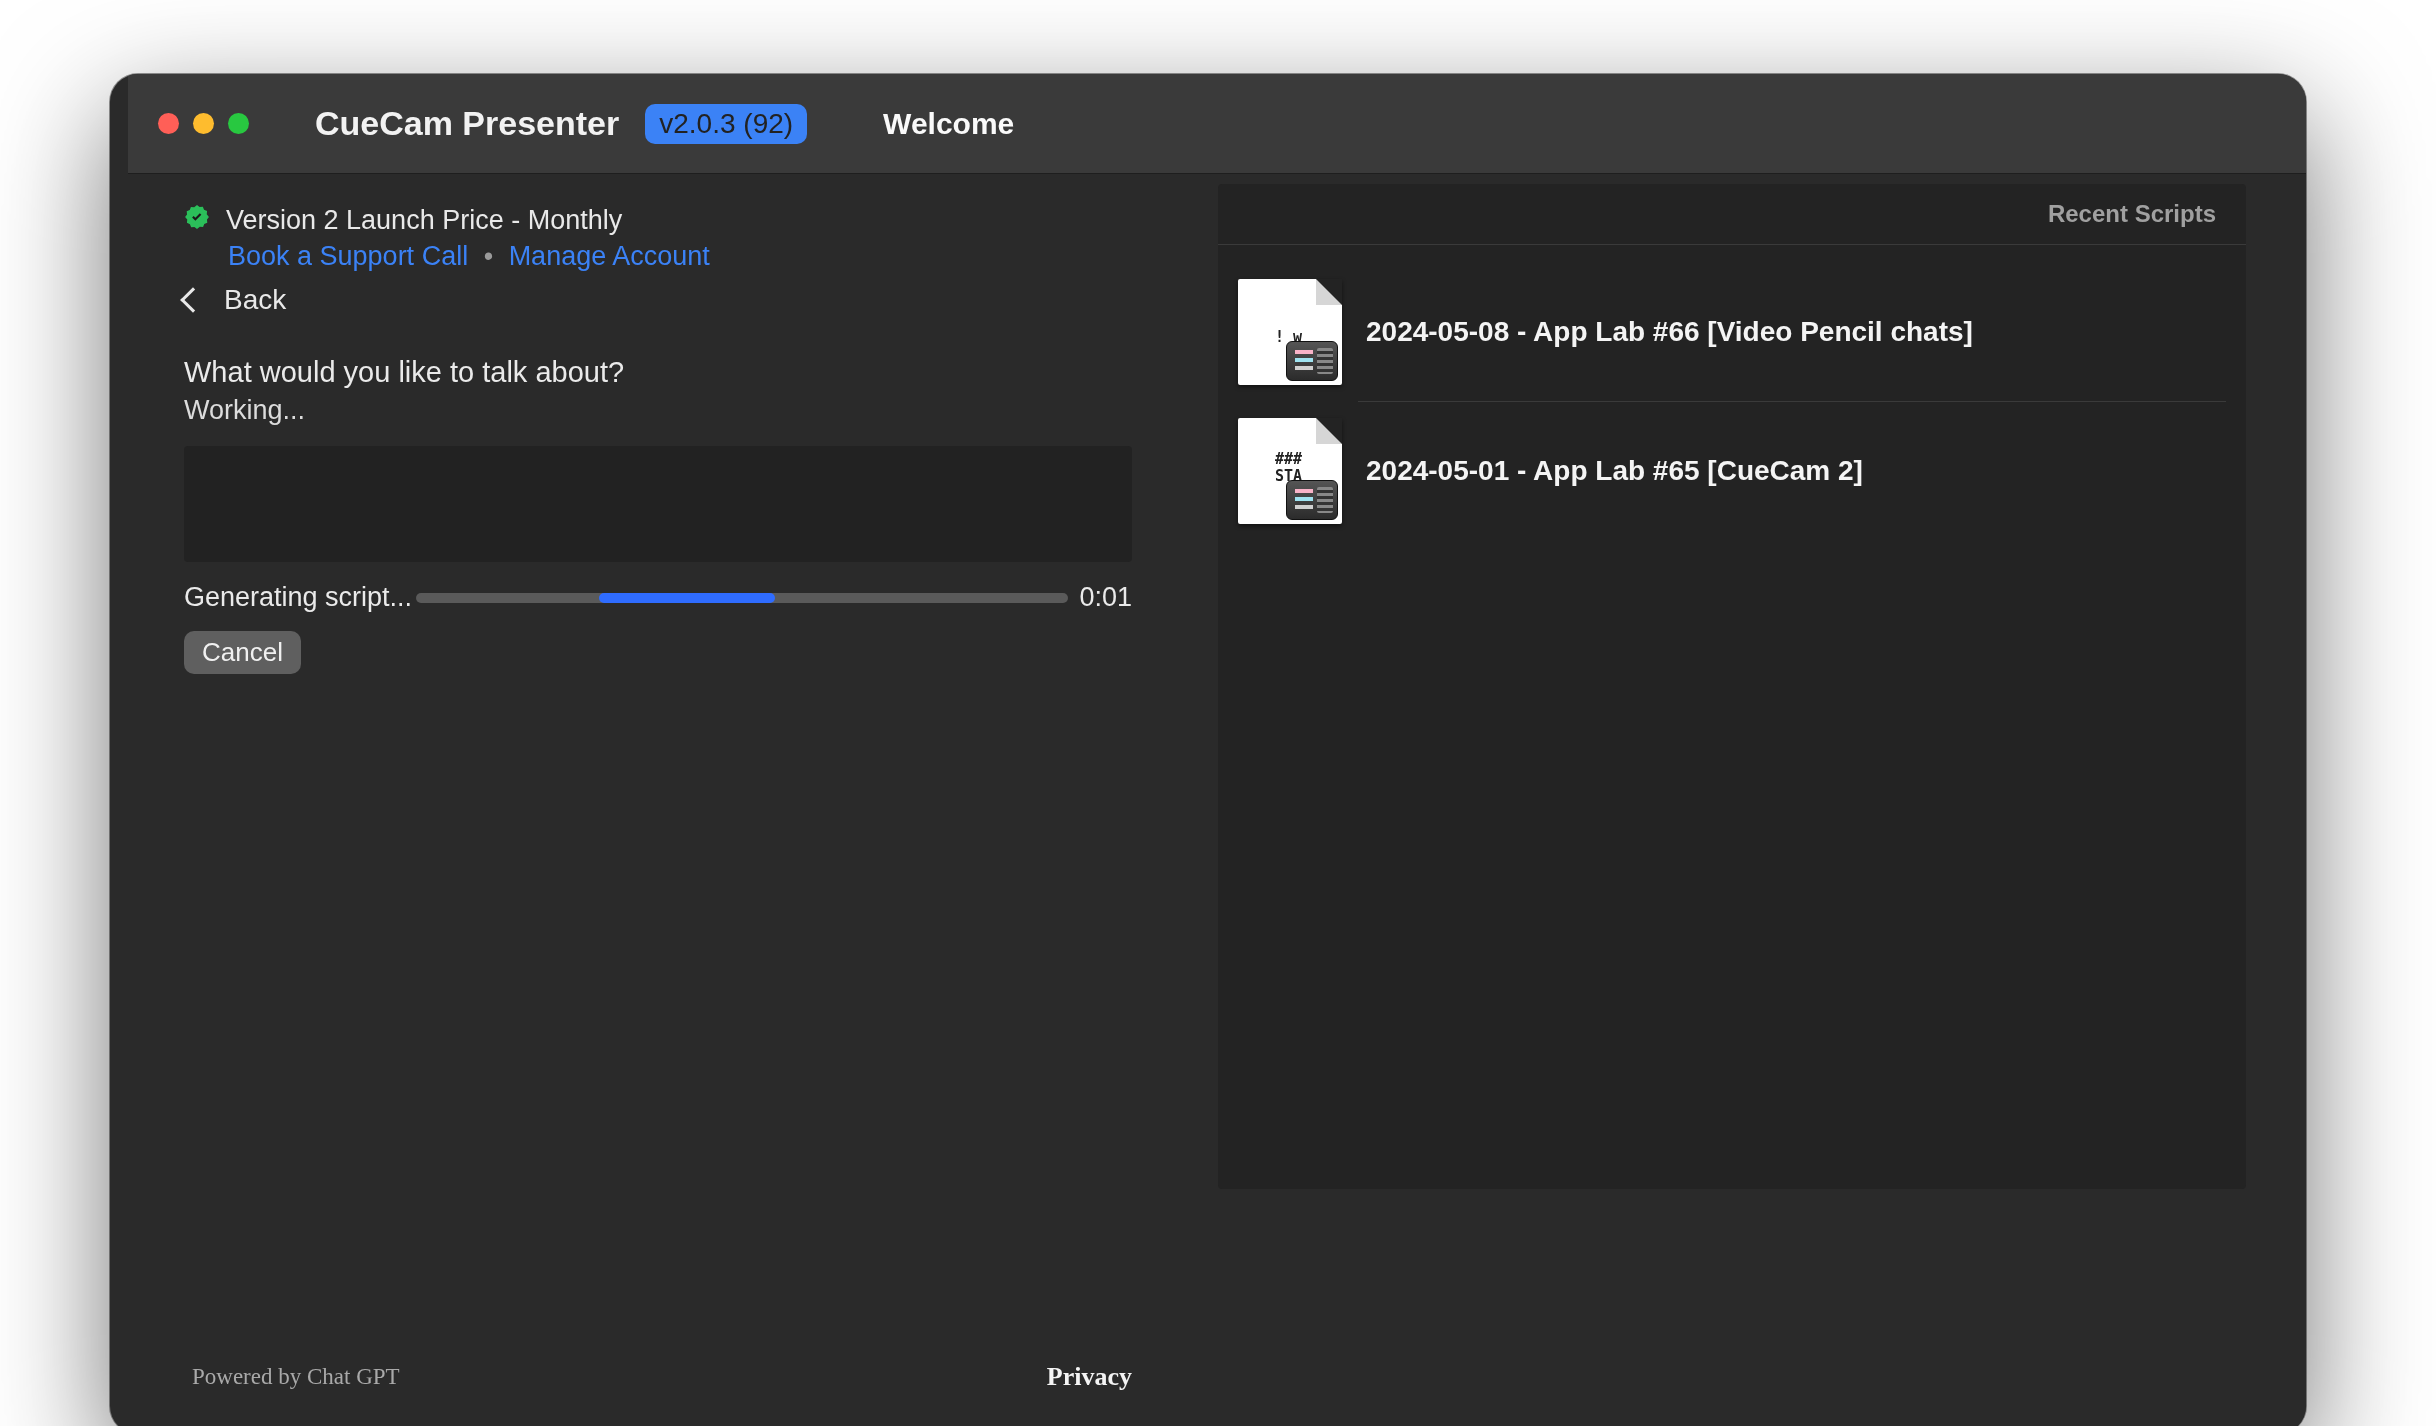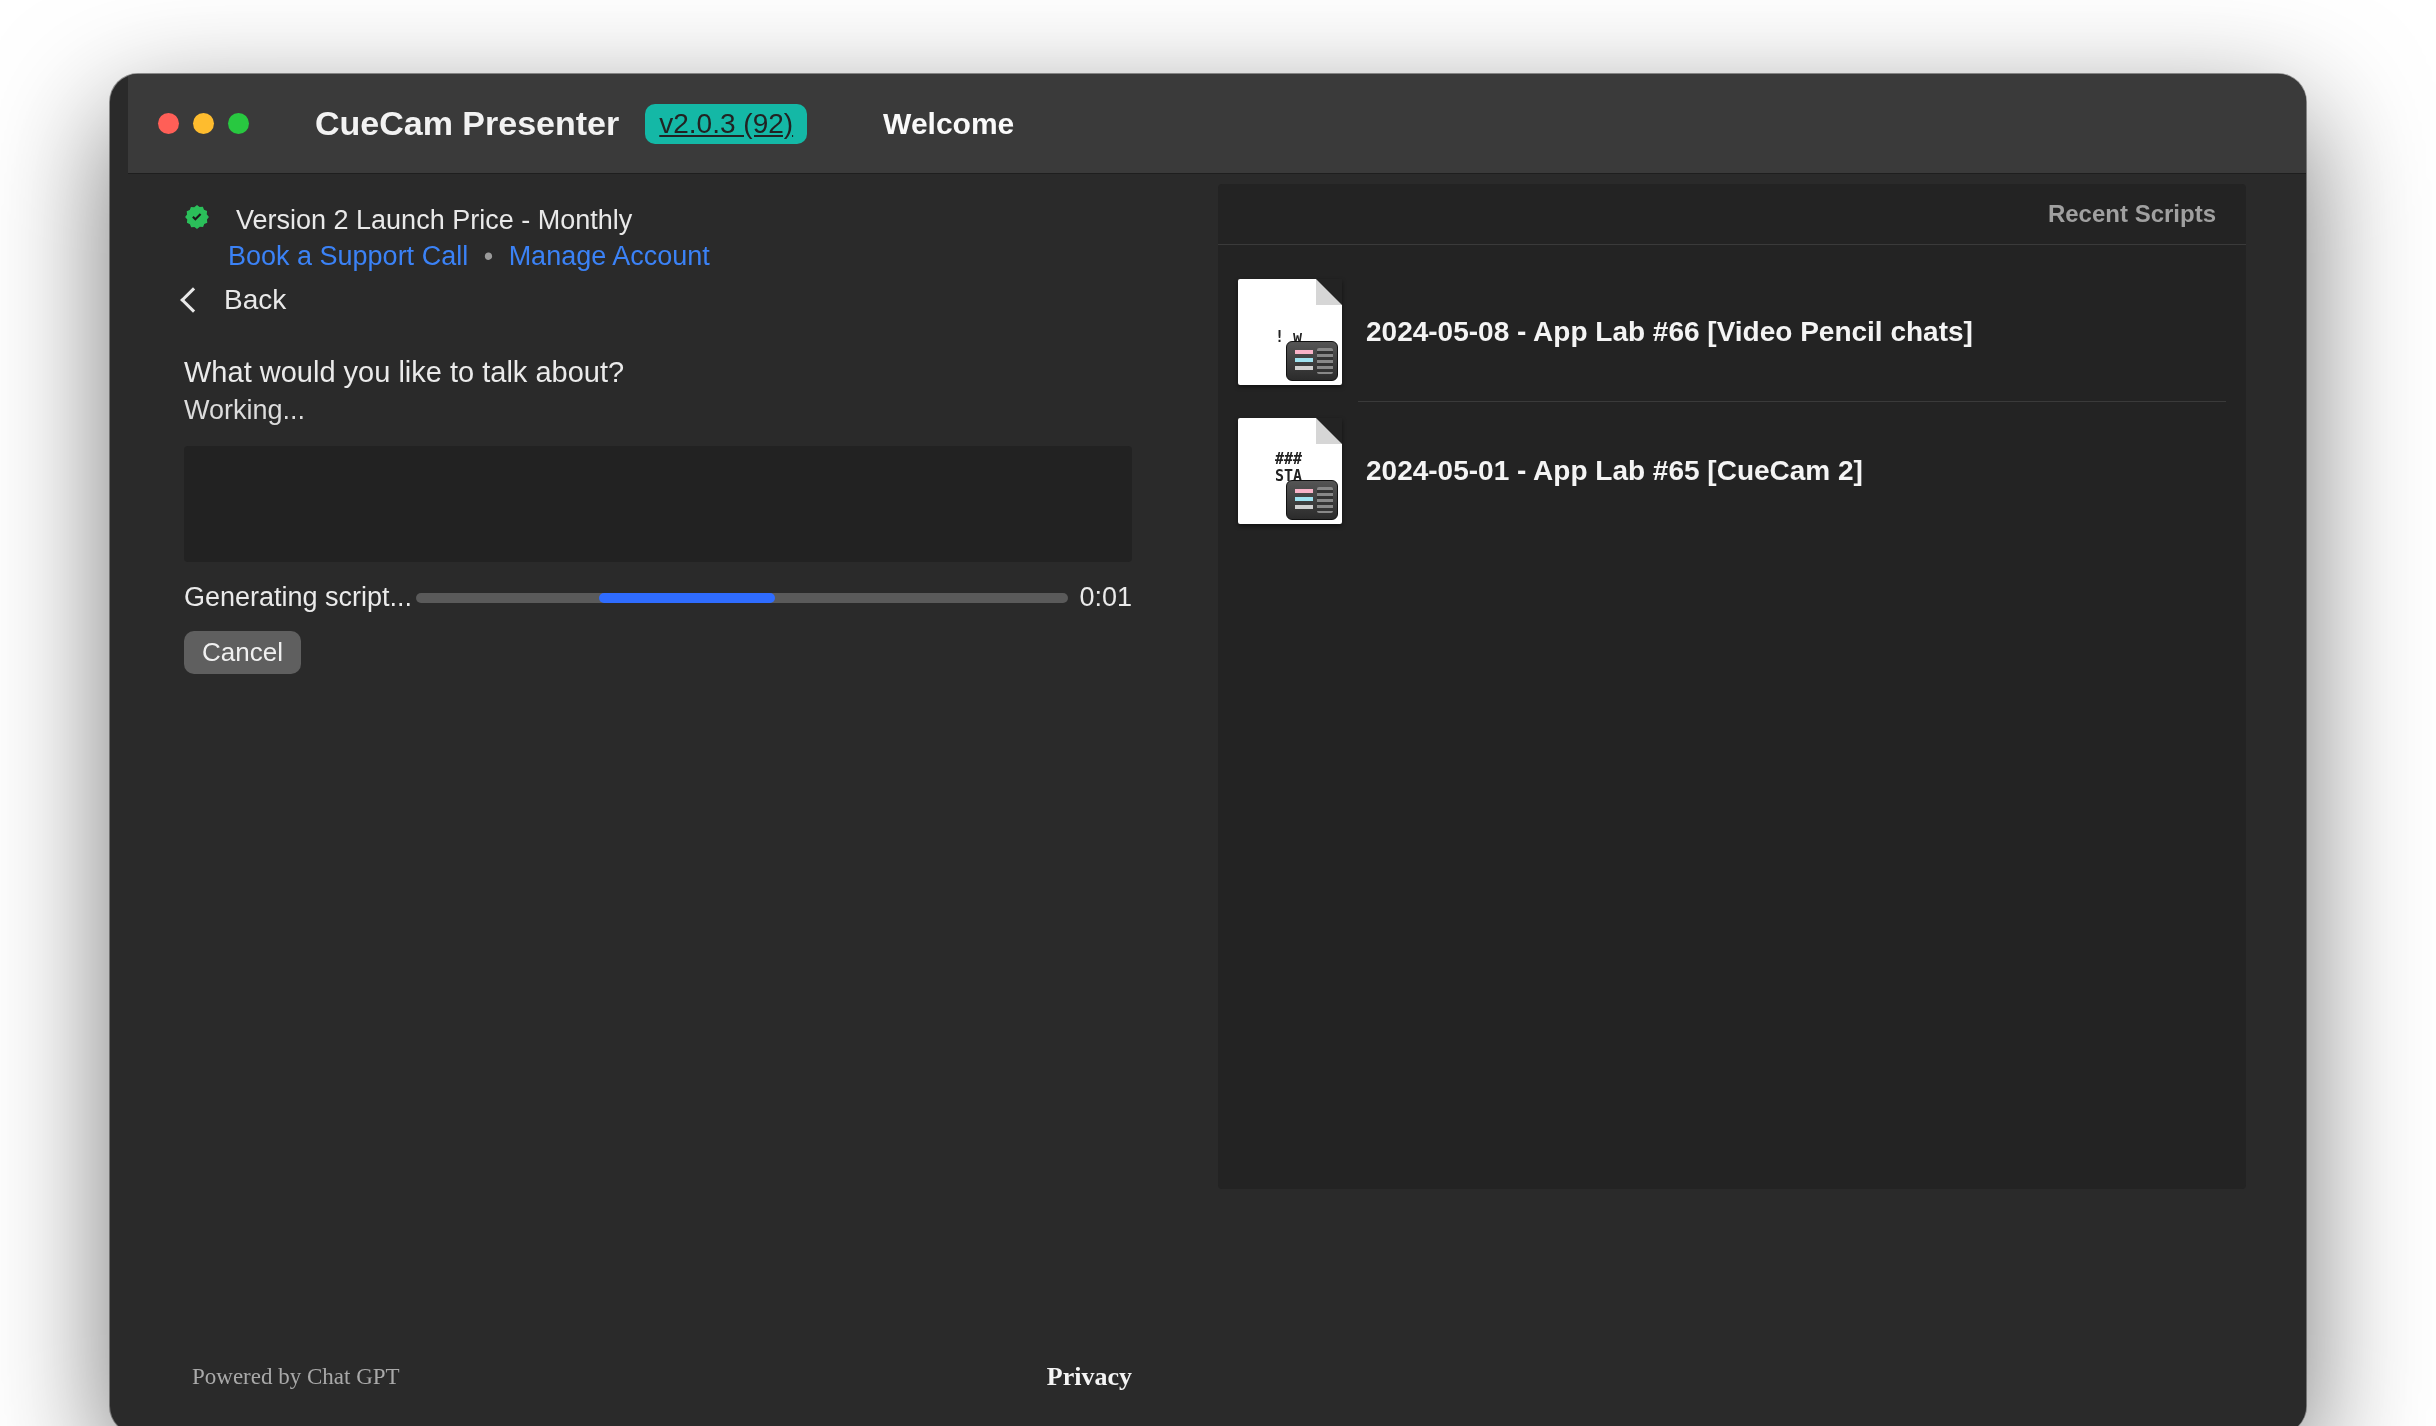--- a/index.html
+++ b/index.html
@@ -44,27 +44,26 @@
   .tl.red { background: #ff5f57; }
   .tl.yellow { background: #febc2e; }
   .tl.green { background: #28c840; }
 
   .app-title {
     font-size: 34px;
     font-weight: 600;
     color: #f2f2f2;
   }
   .version-badge {
-    background: #14b8a6;
+    background: #3b82f6;
     color: #222;
     border-radius: 10px;
     padding: 4px 14px;
     font-size: 28px;
     font-weight: 500;
-    text-decoration: underline;
   }
   .welcome-tab {
     margin-left: 50px;
     font-size: 30px;
     font-weight: 700;
     color: #fafafa;
   }
 
   
   .body {
@@ -77,21 +76,21 @@
     flex: 0 0 1060px;
     padding: 30px 56px 30px 56px;
     display: flex;
     flex-direction: column;
     position: relative;
   }
 
   .plan-line {
     display: flex;
     align-items: center;
-    gap: 26px;
+    gap: 16px;
     font-size: 27px;
   }
   .badge-icon {
     width: 26px; height: 26px; color: #2bbf5a;
   }
   .plan-text { color: #e9e9e9; }
 
   .links-line {
     font-size: 27px;
     margin-top: 4px;

